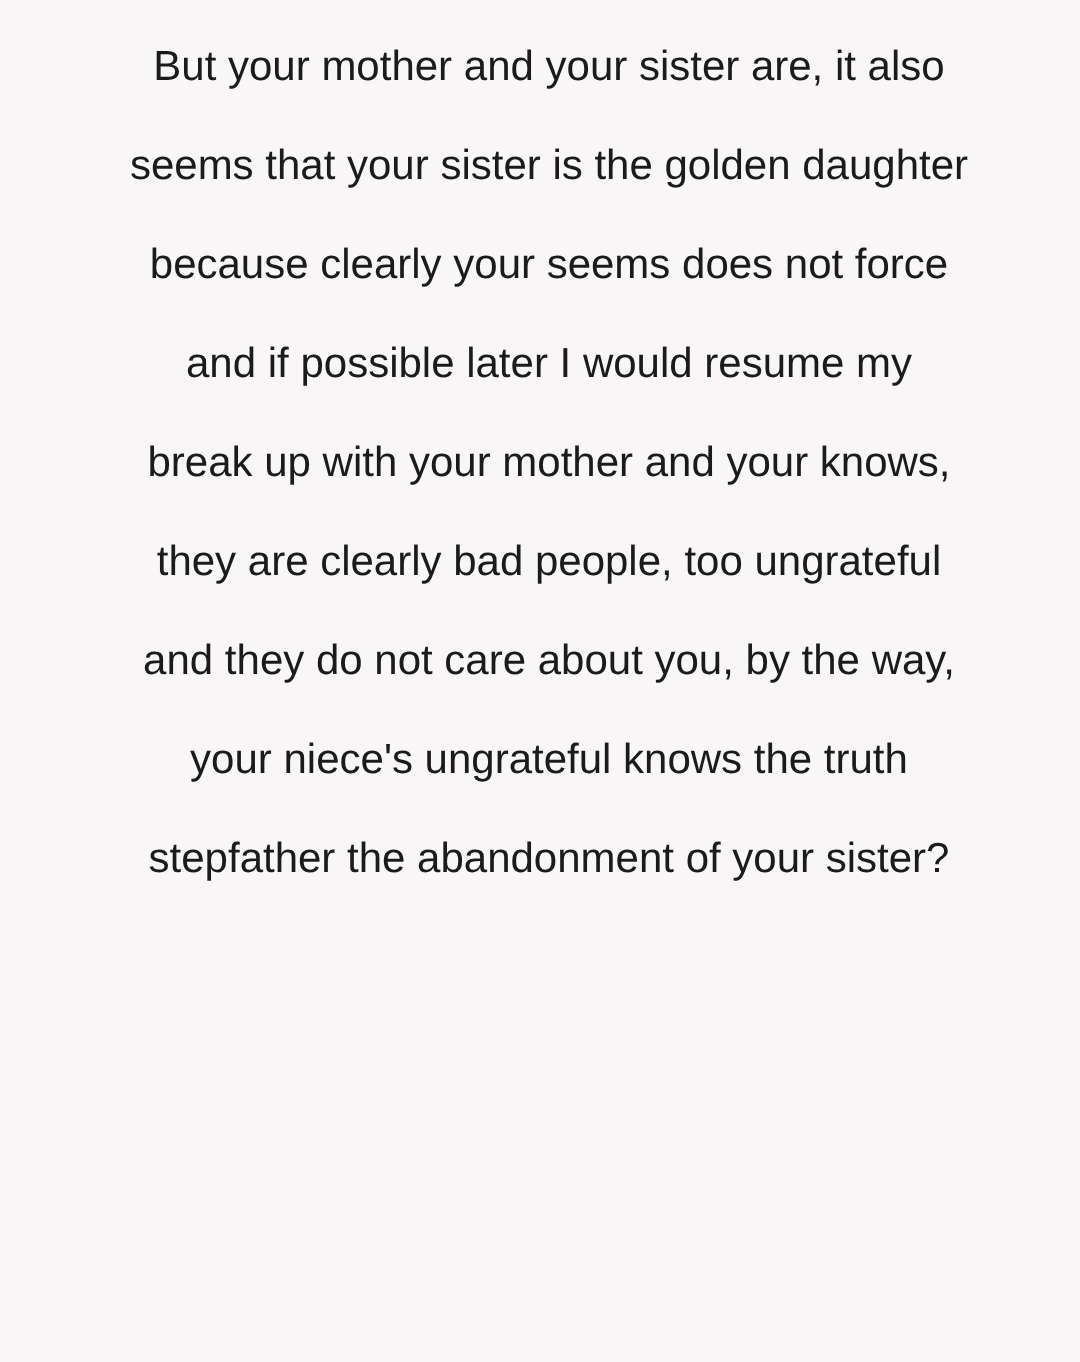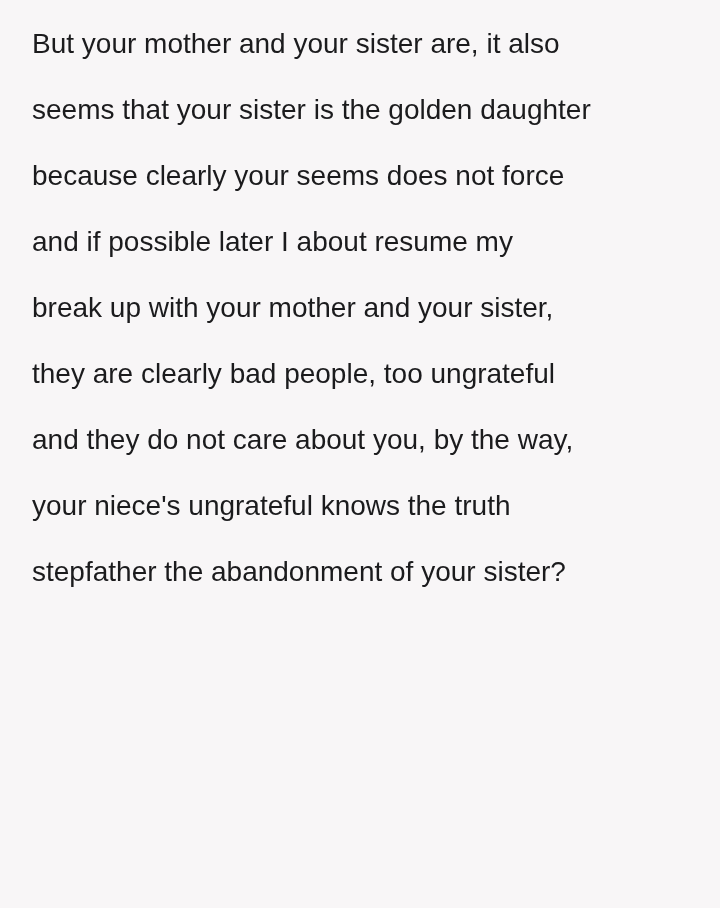--- a/index.html
+++ b/index.html
@@ -18,28 +18,29 @@
     padding: 11px 20px 0 32px;
     font-size: 28px;
     line-height: 66px;
     font-weight: 400;
     color: #1b1b1d;
   }
   .comment-line {
     margin: 0;
     padding: 0;
     white-space: nowrap;
+    text-align: center;
   }
 </style>
 </head>
 <body>
 
 <div class="comment-body">
   <p class="comment-line">But your mother and your sister are, it also</p>
   <p class="comment-line">seems that your sister is the golden daughter</p>
   <p class="comment-line">because clearly your seems does not force</p>
-  <p class="comment-line">and if possible later I about resume my</p>
-  <p class="comment-line">break up with your mother and your sister,</p>
+  <p class="comment-line">and if possible later I would resume my</p>
+  <p class="comment-line">break up with your mother and your knows,</p>
   <p class="comment-line">they are clearly bad people, too ungrateful</p>
   <p class="comment-line">and they do not care about you, by the way,</p>
   <p class="comment-line">your niece's ungrateful knows the truth</p>
   <p class="comment-line">stepfather the abandonment of your sister?</p>
 </div>
 
 </body></html>

